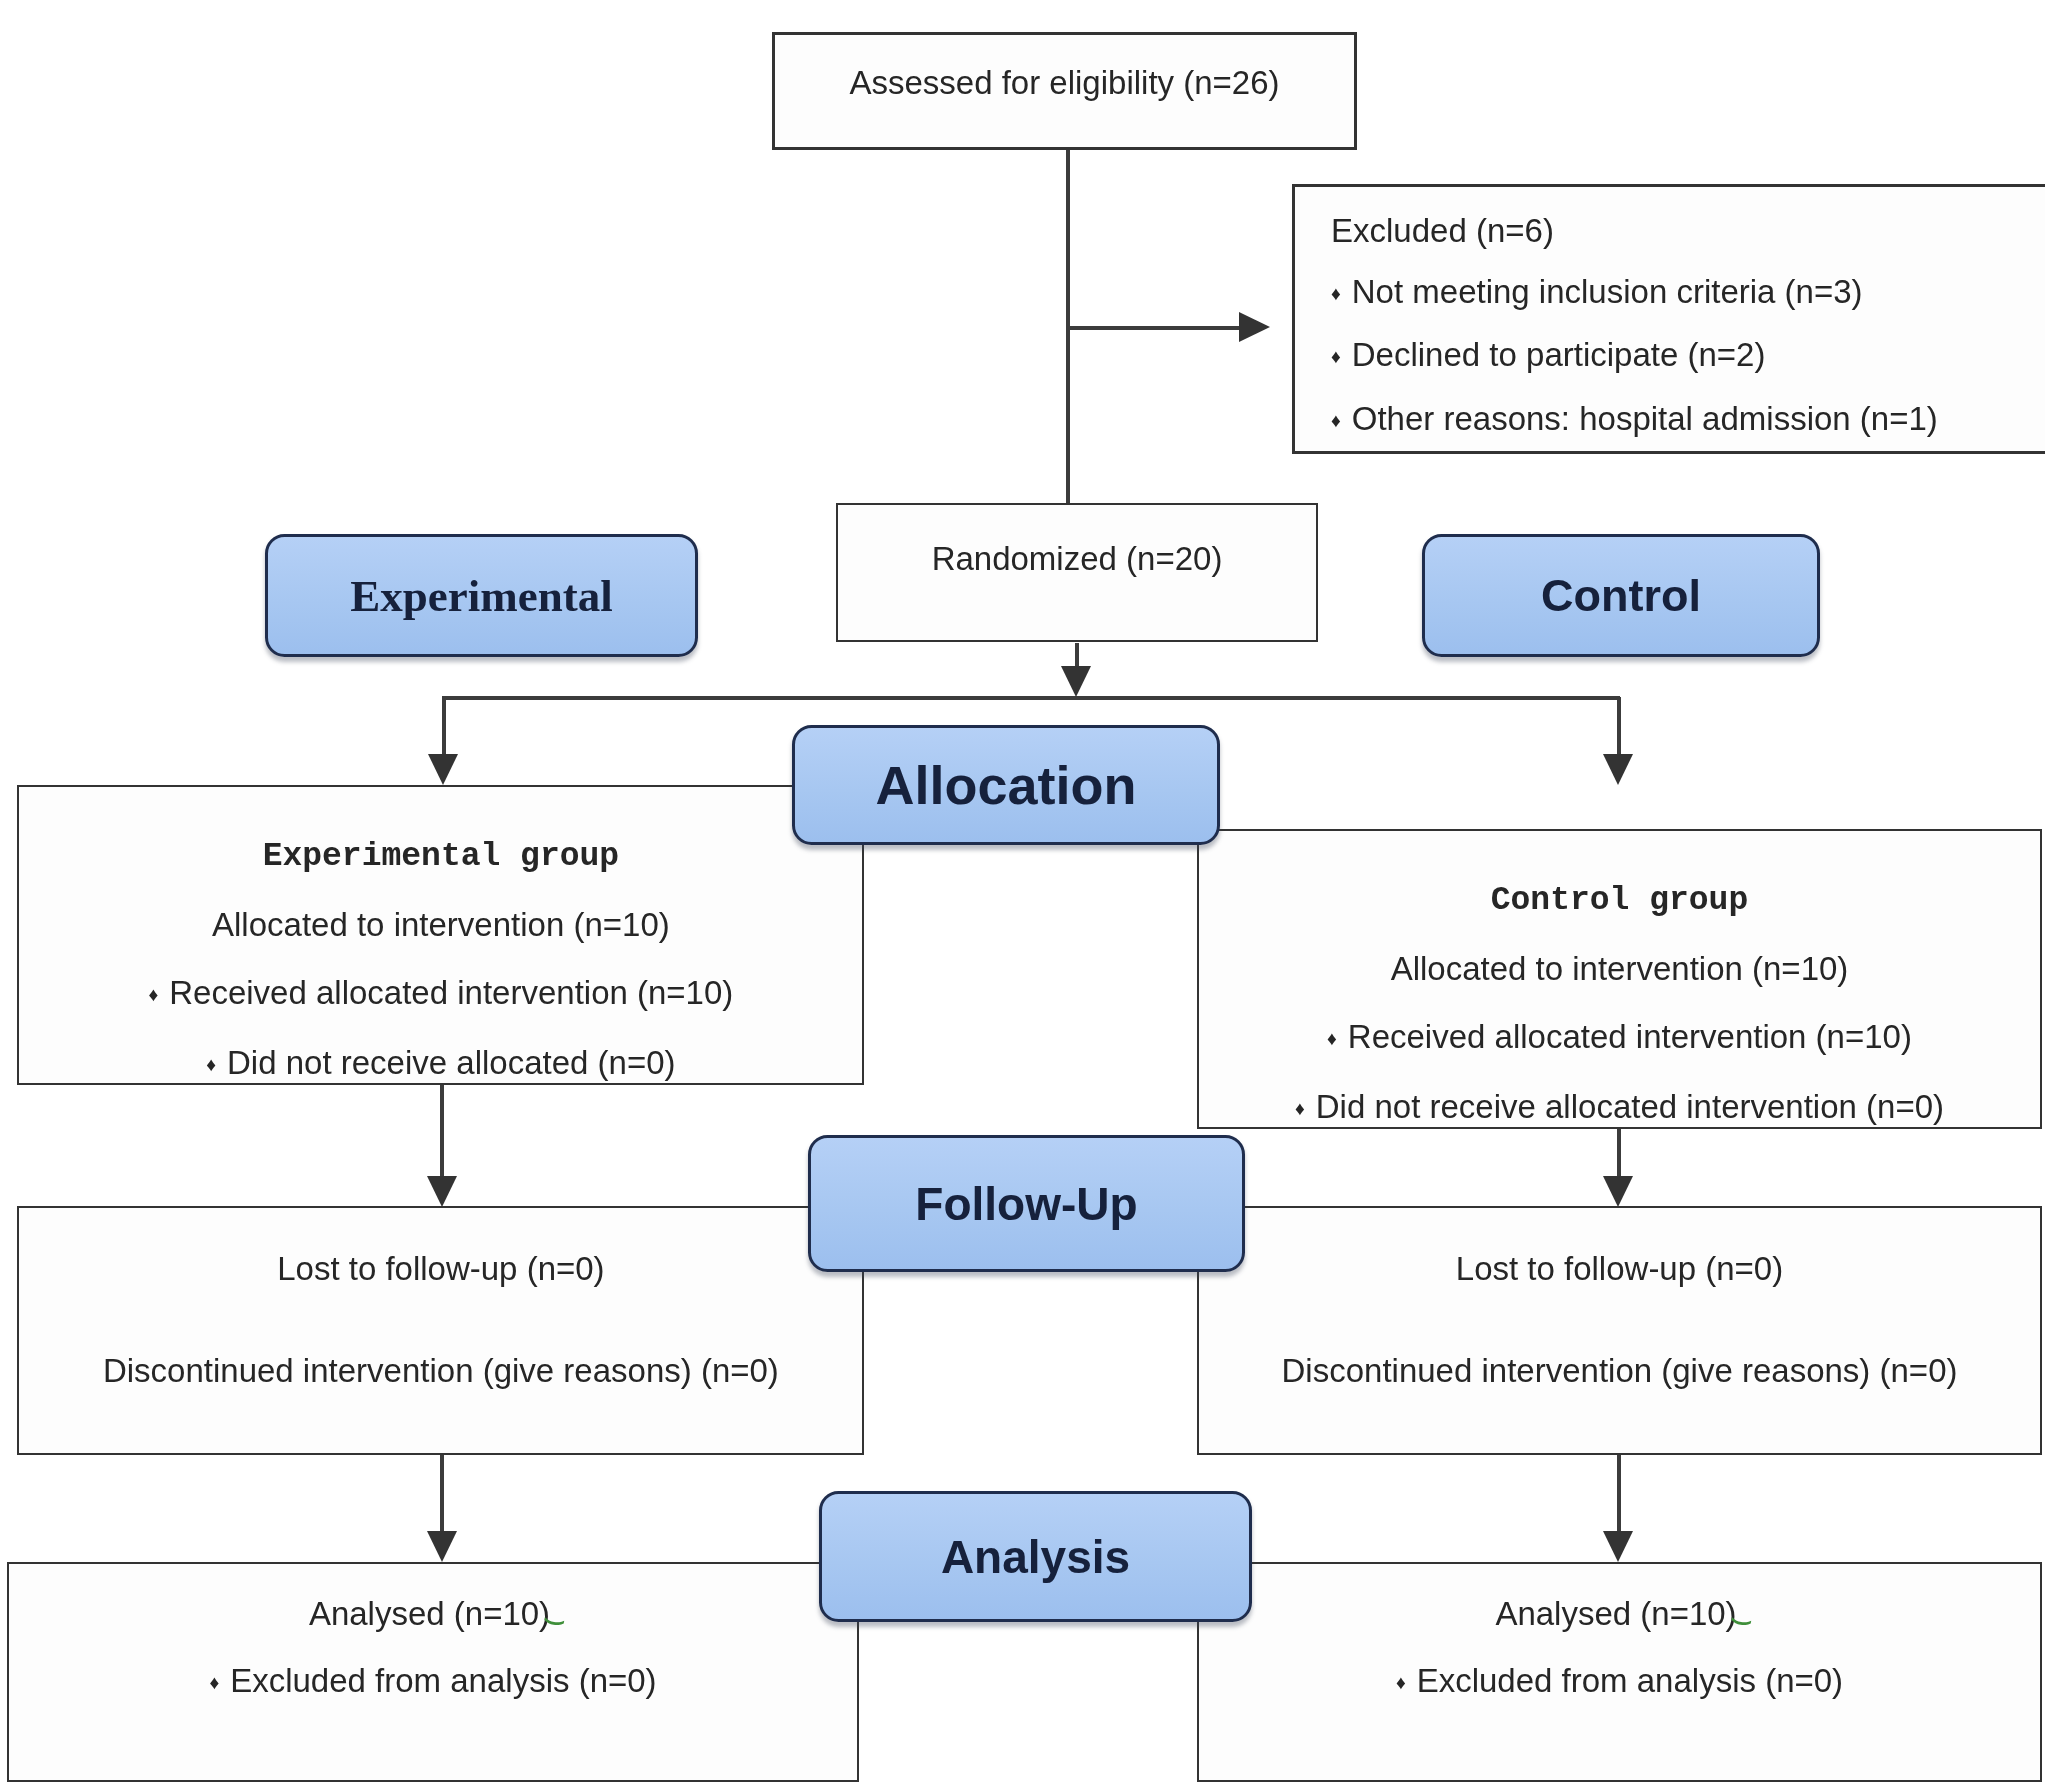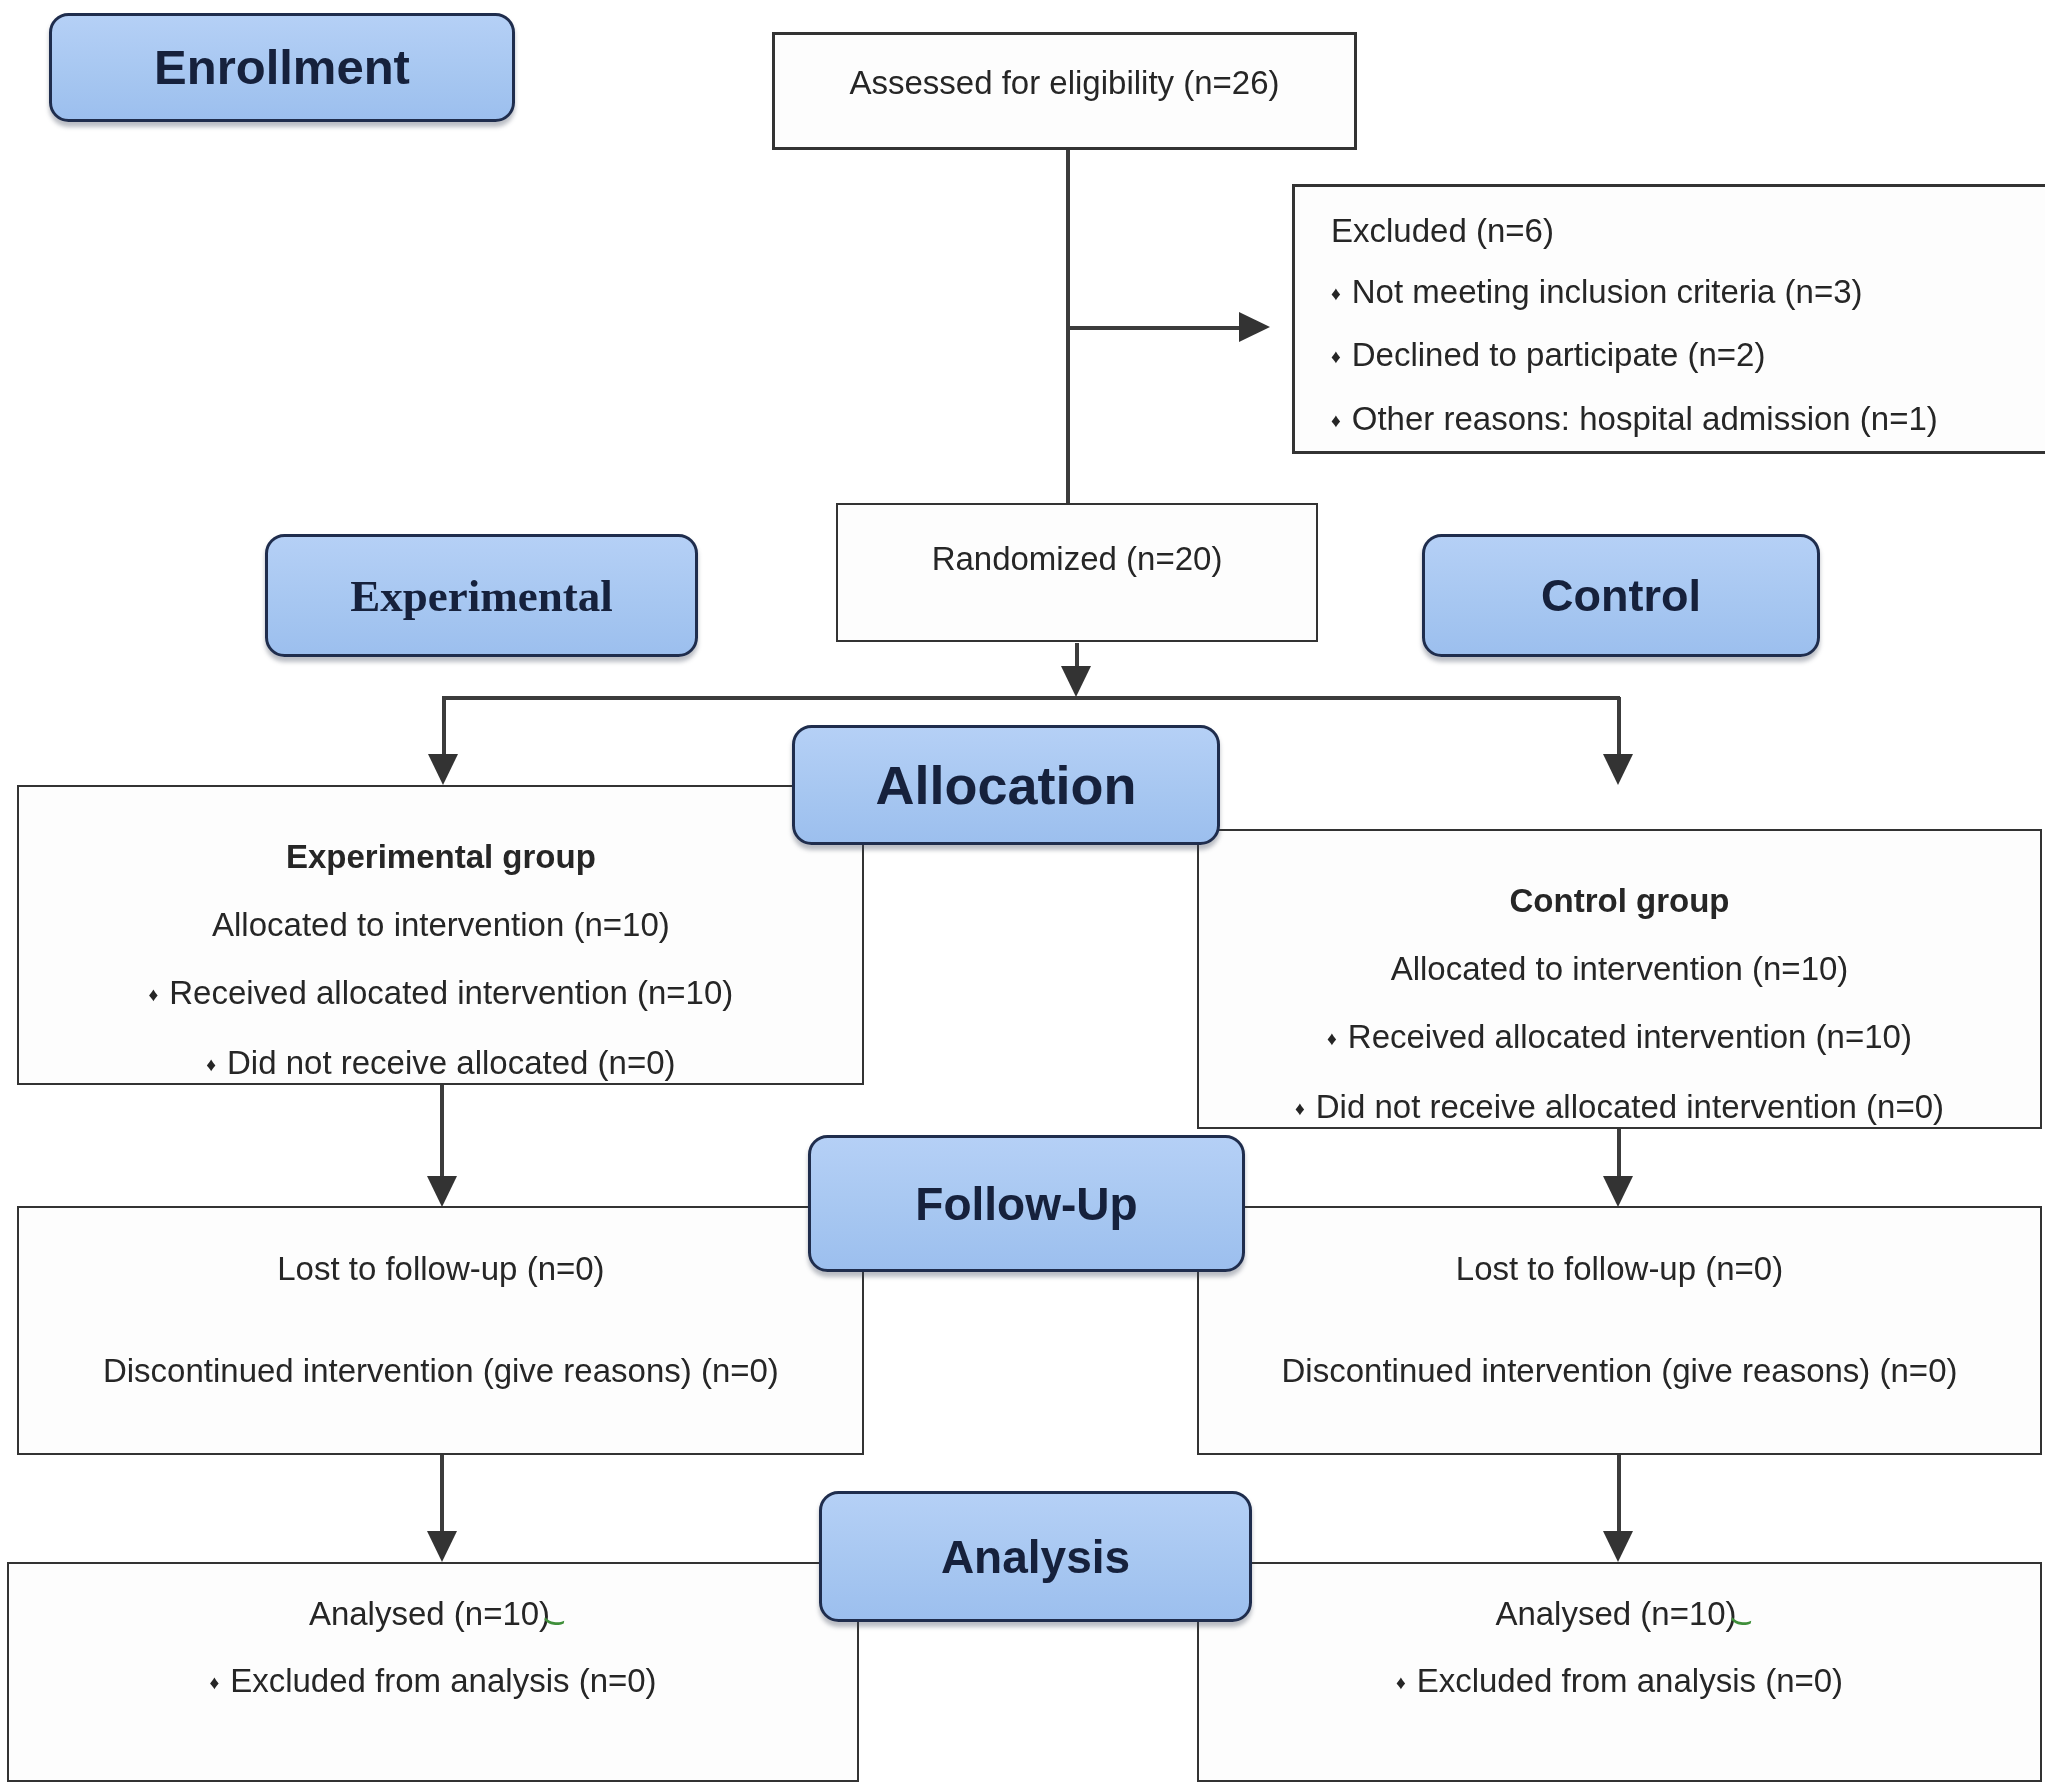--- a/index.html
+++ b/index.html
@@ -29,21 +29,21 @@
     background:#fdfdfd;
     border:2.8px solid #333333;
     box-sizing:border-box;
     z-index:1;
     font-size:33px;
   }
   .line{position:absolute;background:#3c3c3c;z-index:0;}
   .arrow-down{position:absolute;width:0;height:0;border-left:15.3px solid transparent;border-right:15.3px solid transparent;border-top:31px solid #333333;z-index:2;}
   .arrow-right{position:absolute;width:0;height:0;border-top:15.3px solid transparent;border-bottom:15.3px solid transparent;border-left:31px solid #333333;z-index:2;}
   .ctext{text-align:center;}
-  .boldline{font-weight:bold;font-size:33px;}
+  .boldline{font-weight:bold;font-size:33px;font-family:Liberation Mono, monospace;}
   .dm{font-size:0.58em;vertical-align:0.15em;margin-right:11px;}
   .stray{
     display:inline-block;
     color:#3f8f3a;
     font-size:21px;
     transform:rotate(100deg) translate(4.2px,-2.8px);
     font-weight:bold;
   }
   .excl-pad{padding:25px 19.5px 0 36px;}
   .excl-title{margin-bottom:16.7px;}
@@ -70,21 +70,20 @@
   <div class="line" style="left:440px;top:1084px;width:3.5px;height:94px;"></div>
   <div class="arrow-down" style="left:427px;top:1176px;"></div>
   <div class="line" style="left:1617px;top:1084px;width:3.5px;height:94px;"></div>
   <div class="arrow-down" style="left:1603px;top:1176px;"></div>
 
   <div class="line" style="left:440px;top:1455px;width:3.5px;height:78px;"></div>
   <div class="arrow-down" style="left:427px;top:1531px;"></div>
   <div class="line" style="left:1617px;top:1455px;width:3.5px;height:78px;"></div>
   <div class="arrow-down" style="left:1603px;top:1531px;"></div>
 
-  <div class="stage-label" style="left:49px;top:12.5px;width:460px;height:103px;font-size:49px;">Enrollment</div>
 
   <div class="stage-label" style="left:265px;top:534px;width:427px;height:117px;font-size:45px;font-family:Liberation Serif, serif;">Experimental</div>
 
   <div class="stage-label" style="left:1422px;top:534px;width:392px;height:117px;font-size:45px;">Control</div>
 
   <div class="stage-label" style="left:792px;top:725px;width:422px;height:114px;font-size:54px;">Allocation</div>
 
   <div class="stage-label" style="left:808px;top:1135px;width:431px;height:131px;font-size:46px;">Follow-Up</div>
 
   <div class="stage-label" style="left:819px;top:1491px;width:427px;height:125px;font-size:46px;">Analysis</div>

